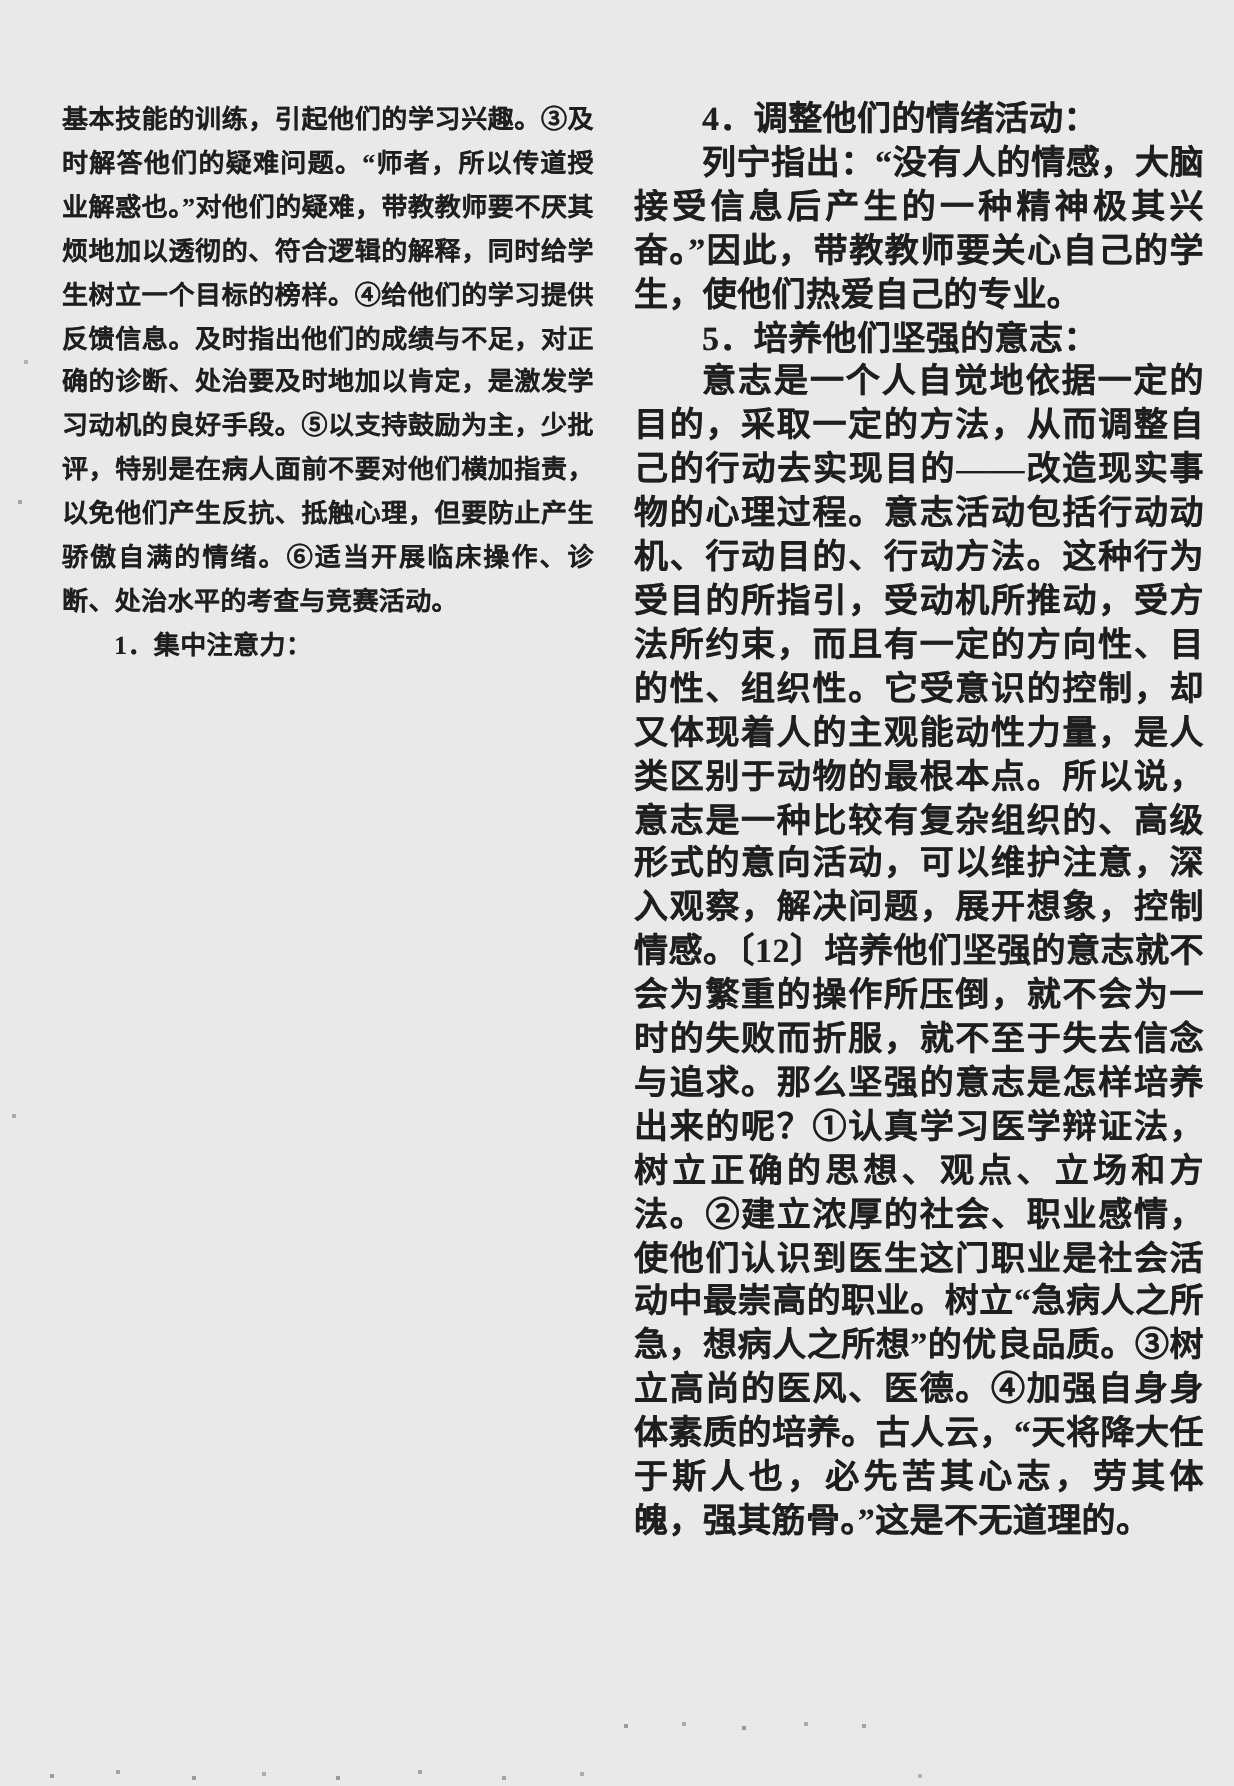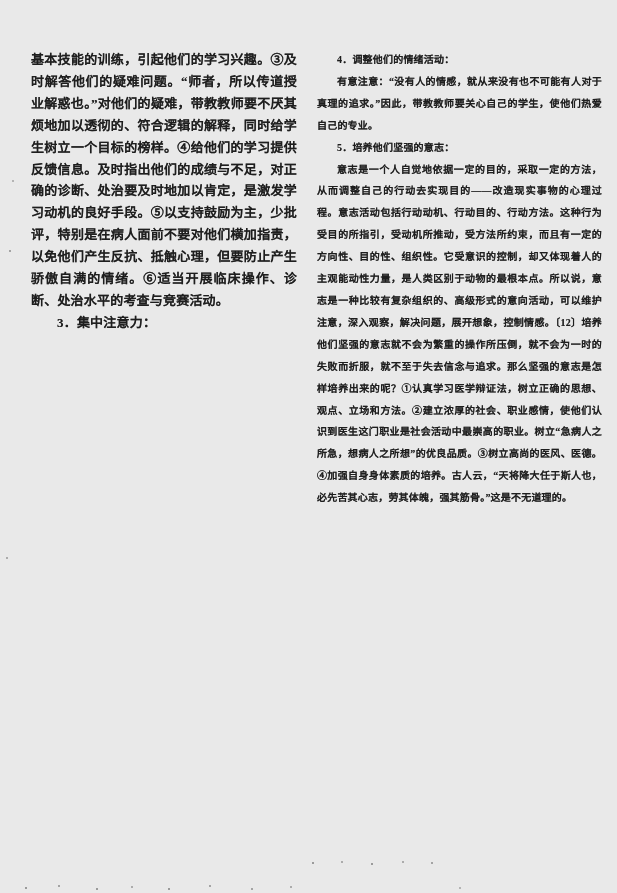--- a/index.html
+++ b/index.html
@@ -30,21 +30,21 @@
   .col-left {
     left: 31px;
     width: 266px;
     font-size: 13px;
     line-height: 21.9px;
     letter-spacing: 0.2px;
   }
   .col-right {
     left: 317px;
     width: 285px;
-    font-size: 10px;
+    font-size: 17px;
     line-height: 21.9px;
     letter-spacing: 0.2px;
   }
   .col p { margin: 0; }
   .col p.ind { text-indent: 2em; }
   .col p.cont { text-indent: 0; }
   
   .noise {
     position: absolute;
     left: 0; top: 0;
@@ -70,25 +70,25 @@
       12px 180px 0 0 rgba(60,60,60,0.30);
   }
 </style>
 </head>
 <body>
 
 <div class="page">
 
   <div class="col col-left">
     <p class="cont">基本技能的训练，引起他们的学习兴趣。③及时解答他们的疑难问题。“师者，所以传道授业解惑也。”对他们的疑难，带教教师要不厌其烦地加以透彻的、符合逻辑的解释，同时给学生树立一个目标的榜样。④给他们的学习提供反馈信息。及时指出他们的成绩与不足，对正确的诊断、处治要及时地加以肯定，是激发学习动机的良好手段。⑤以支持鼓励为主，少批评，特别是在病人面前不要对他们横加指责，以免他们产生反抗、抵触心理，但要防止产生骄傲自满的情绪。⑥适当开展临床操作、诊断、处治水平的考查与竞赛活动。</p>
-    <p class="ind">3．集中注意力：</p>
+    <p class="ind">1．集中注意力：</p>
   </div>
 
   <div class="col col-right">
     <p class="ind">4．调整他们的情绪活动：</p>
-    <p class="ind">有意注意：“没有人的情感，就从来没有也不可能有人对于真理的追求。”因此，带教教师要关心自己的学生，使他们热爱自己的专业。</p>
+    <p class="ind">列宁指出：“没有人的情感，大脑接受信息后产生的一种精神极其兴奋。”因此，带教教师要关心自己的学生，使他们热爱自己的专业。</p>
     <p class="ind">5．培养他们坚强的意志：</p>
     <p class="ind">意志是一个人自觉地依据一定的目的，采取一定的方法，从而调整自己的行动去实现目的——改造现实事物的心理过程。意志活动包括行动动机、行动目的、行动方法。这种行为受目的所指引，受动机所推动，受方法所约束，而且有一定的方向性、目的性、组织性。它受意识的控制，却又体现着人的主观能动性力量，是人类区别于动物的最根本点。所以说，意志是一种比较有复杂组织的、高级形式的意向活动，可以维护注意，深入观察，解决问题，展开想象，控制情感。〔12〕培养他们坚强的意志就不会为繁重的操作所压倒，就不会为一时的失败而折服，就不至于失去信念与追求。那么坚强的意志是怎样培养出来的呢？①认真学习医学辩证法，树立正确的思想、观点、立场和方法。②建立浓厚的社会、职业感情，使他们认识到医生这门职业是社会活动中最崇高的职业。树立“急病人之所急，想病人之所想”的优良品质。③树立高尚的医风、医德。④加强自身身体素质的培养。古人云，“天将降大任于斯人也，必先苦其心志，劳其体魄，强其筋骨。”这是不无道理的。</p>
   </div>
 
   <div class="noise"></div>
 
 </div>
 
 </body></html>

